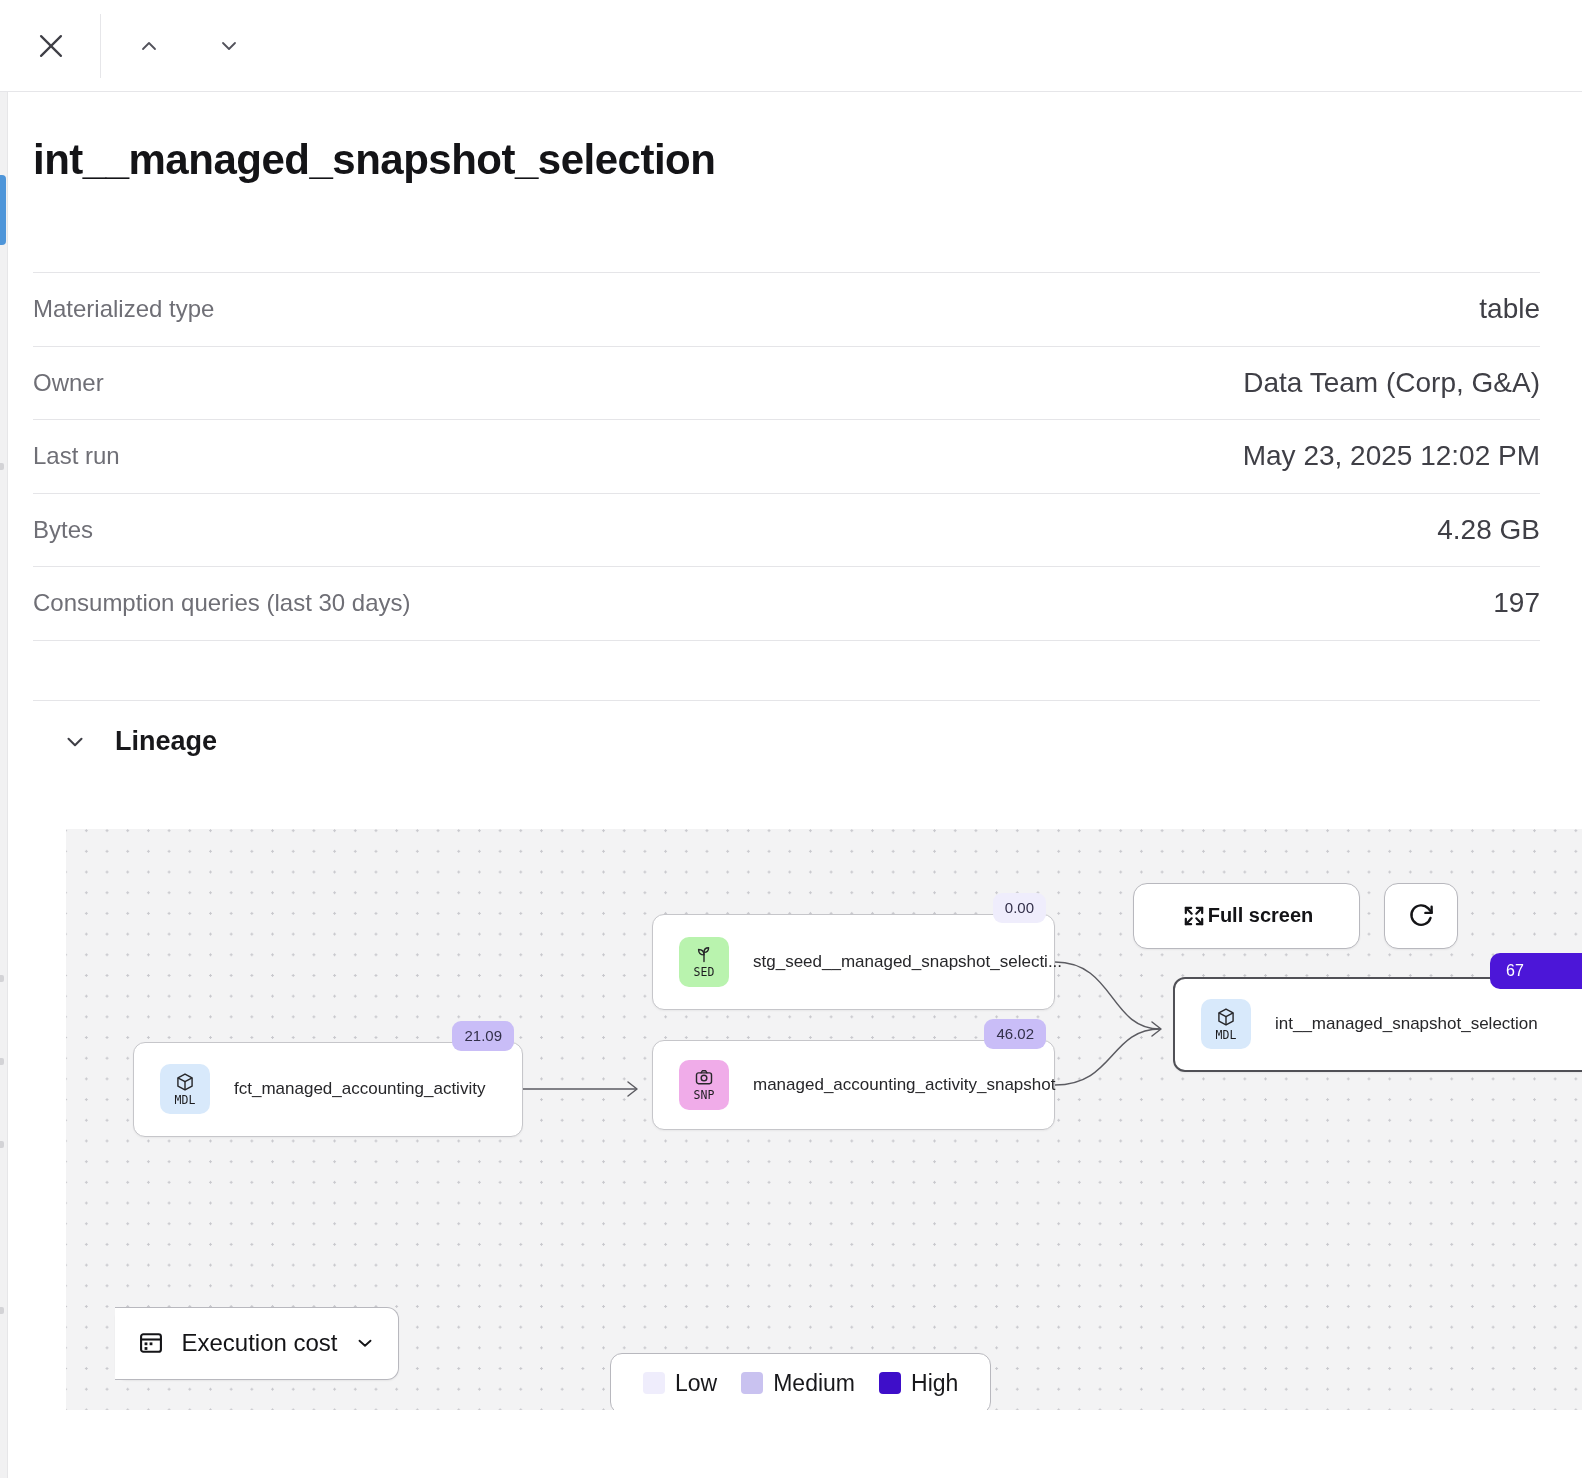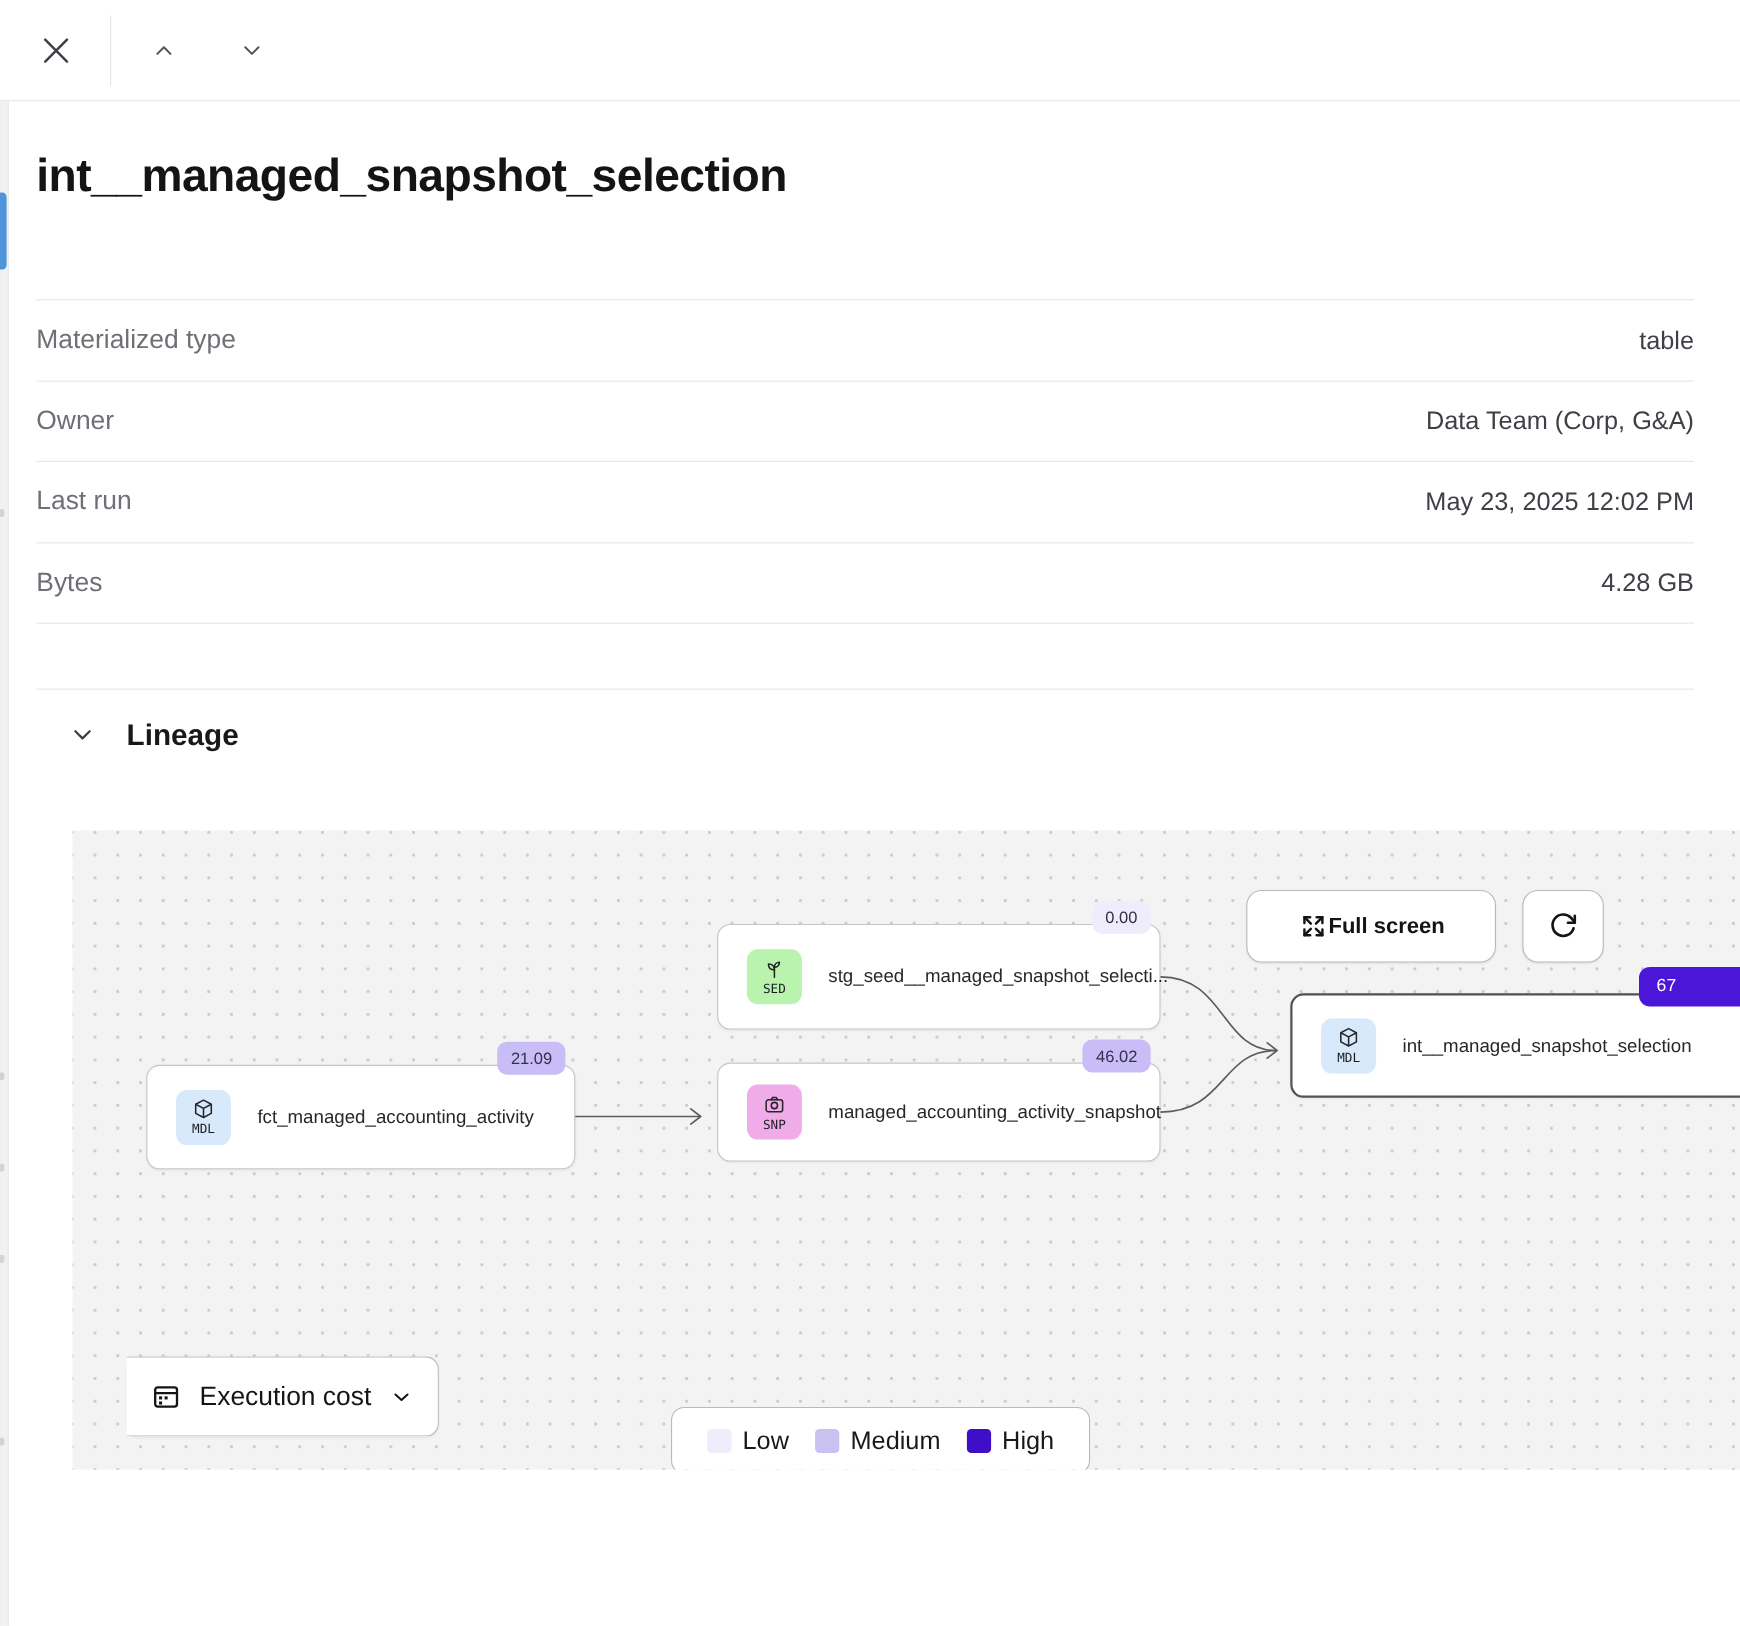--- a/index.html
+++ b/index.html
@@ -28,21 +28,21 @@
     height:62px; padding:0 22px; background:#fff; border:1.5px solid #c9c9ce;
     border-radius:14px; font-size:23px; font-weight:600; color:#18181b; cursor:pointer; }
 
   
   .page-title { margin:44px 42px 0 33px; font-size:42px; font-weight:700;
     letter-spacing:-0.5px; color:#141417; }
   .meta-list { margin:88px 42px 0 33px; border-top:1px solid #e5e5e8; }
   .meta-row { height:73.5px; display:flex; align-items:center;
     justify-content:space-between; border-bottom:1px solid #e5e5e8; }
   .meta-label { font-size:24px; color:#6f6f76; }
-  .meta-value { font-size:23px; color:#3f3f46; }
+  .meta-value { font-size:28px; color:#3f3f46; }
   .section-divider { height:1px; background:#e5e5e8; margin:59px 42px 0 33px; }
 
   
   .lineage-header { margin:20px 0 0 62px; display:flex; align-items:center; gap:27px; height:42px; }
   .lineage-title { font-size:27px; font-weight:700; color:#18181b; }
 
   
   .canvas { position:relative; margin-top:66px; margin-left:66px; height:581px;
     background:#f3f3f4; overflow:hidden;
     background-image:radial-gradient(circle, #c8c8cd 1.2px, transparent 1.4px);
@@ -147,20 +147,24 @@
     <span class="meta-value">Data Team (Corp, G&amp;A)</span>
   </div>
   <div class="meta-row">
     <span class="meta-label">Last run</span>
     <span class="meta-value">May 23, 2025 12:02 PM</span>
   </div>
   <div class="meta-row">
     <span class="meta-label">Bytes</span>
     <span class="meta-value">4.28 GB</span>
   </div>
+  <div class="meta-row">
+    <span class="meta-label">Consumption queries (last 30 days)</span>
+    <span class="meta-value">197</span>
+  </div>
 </div>
 
 <div class="section-divider"></div>
 
 <div class="lineage-header">
   <span>
     <svg width="26" height="26" viewBox="0 0 24 24" fill="none" stroke="#3f3f46" stroke-width="1.9" stroke-linecap="round" stroke-linejoin="round">
       <polyline points="6,9 12,15 18,9"></polyline>
     </svg>
   </span>

